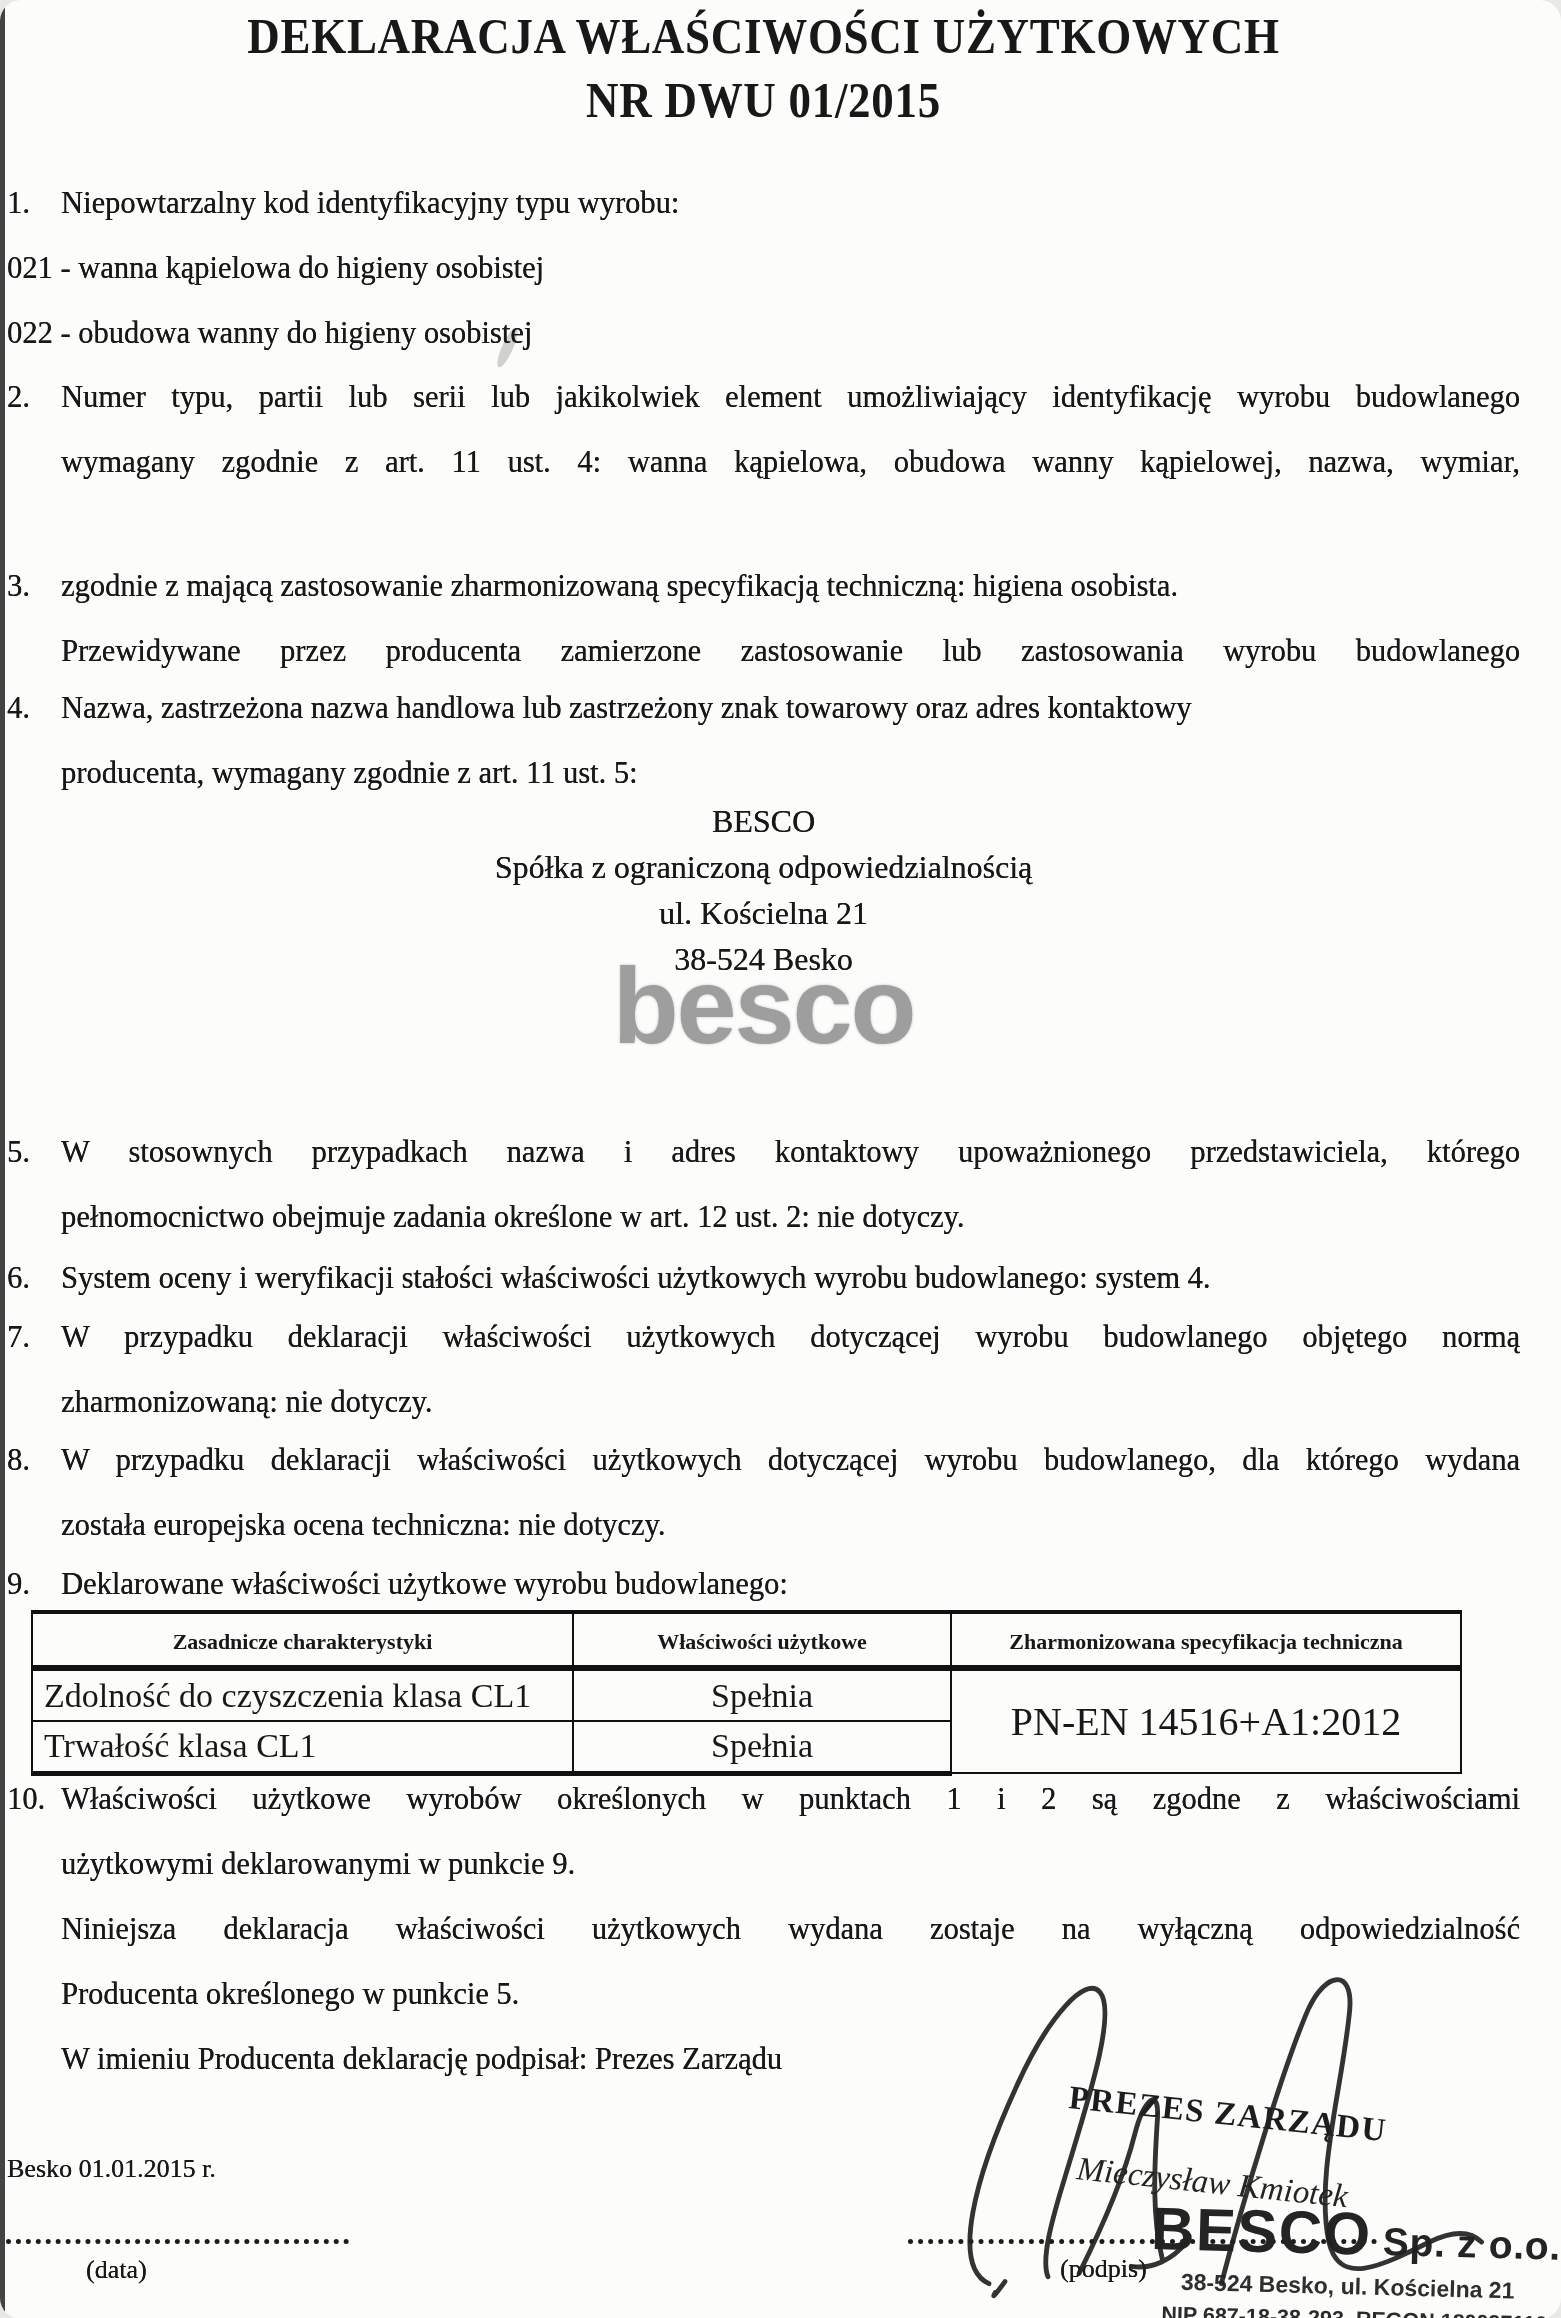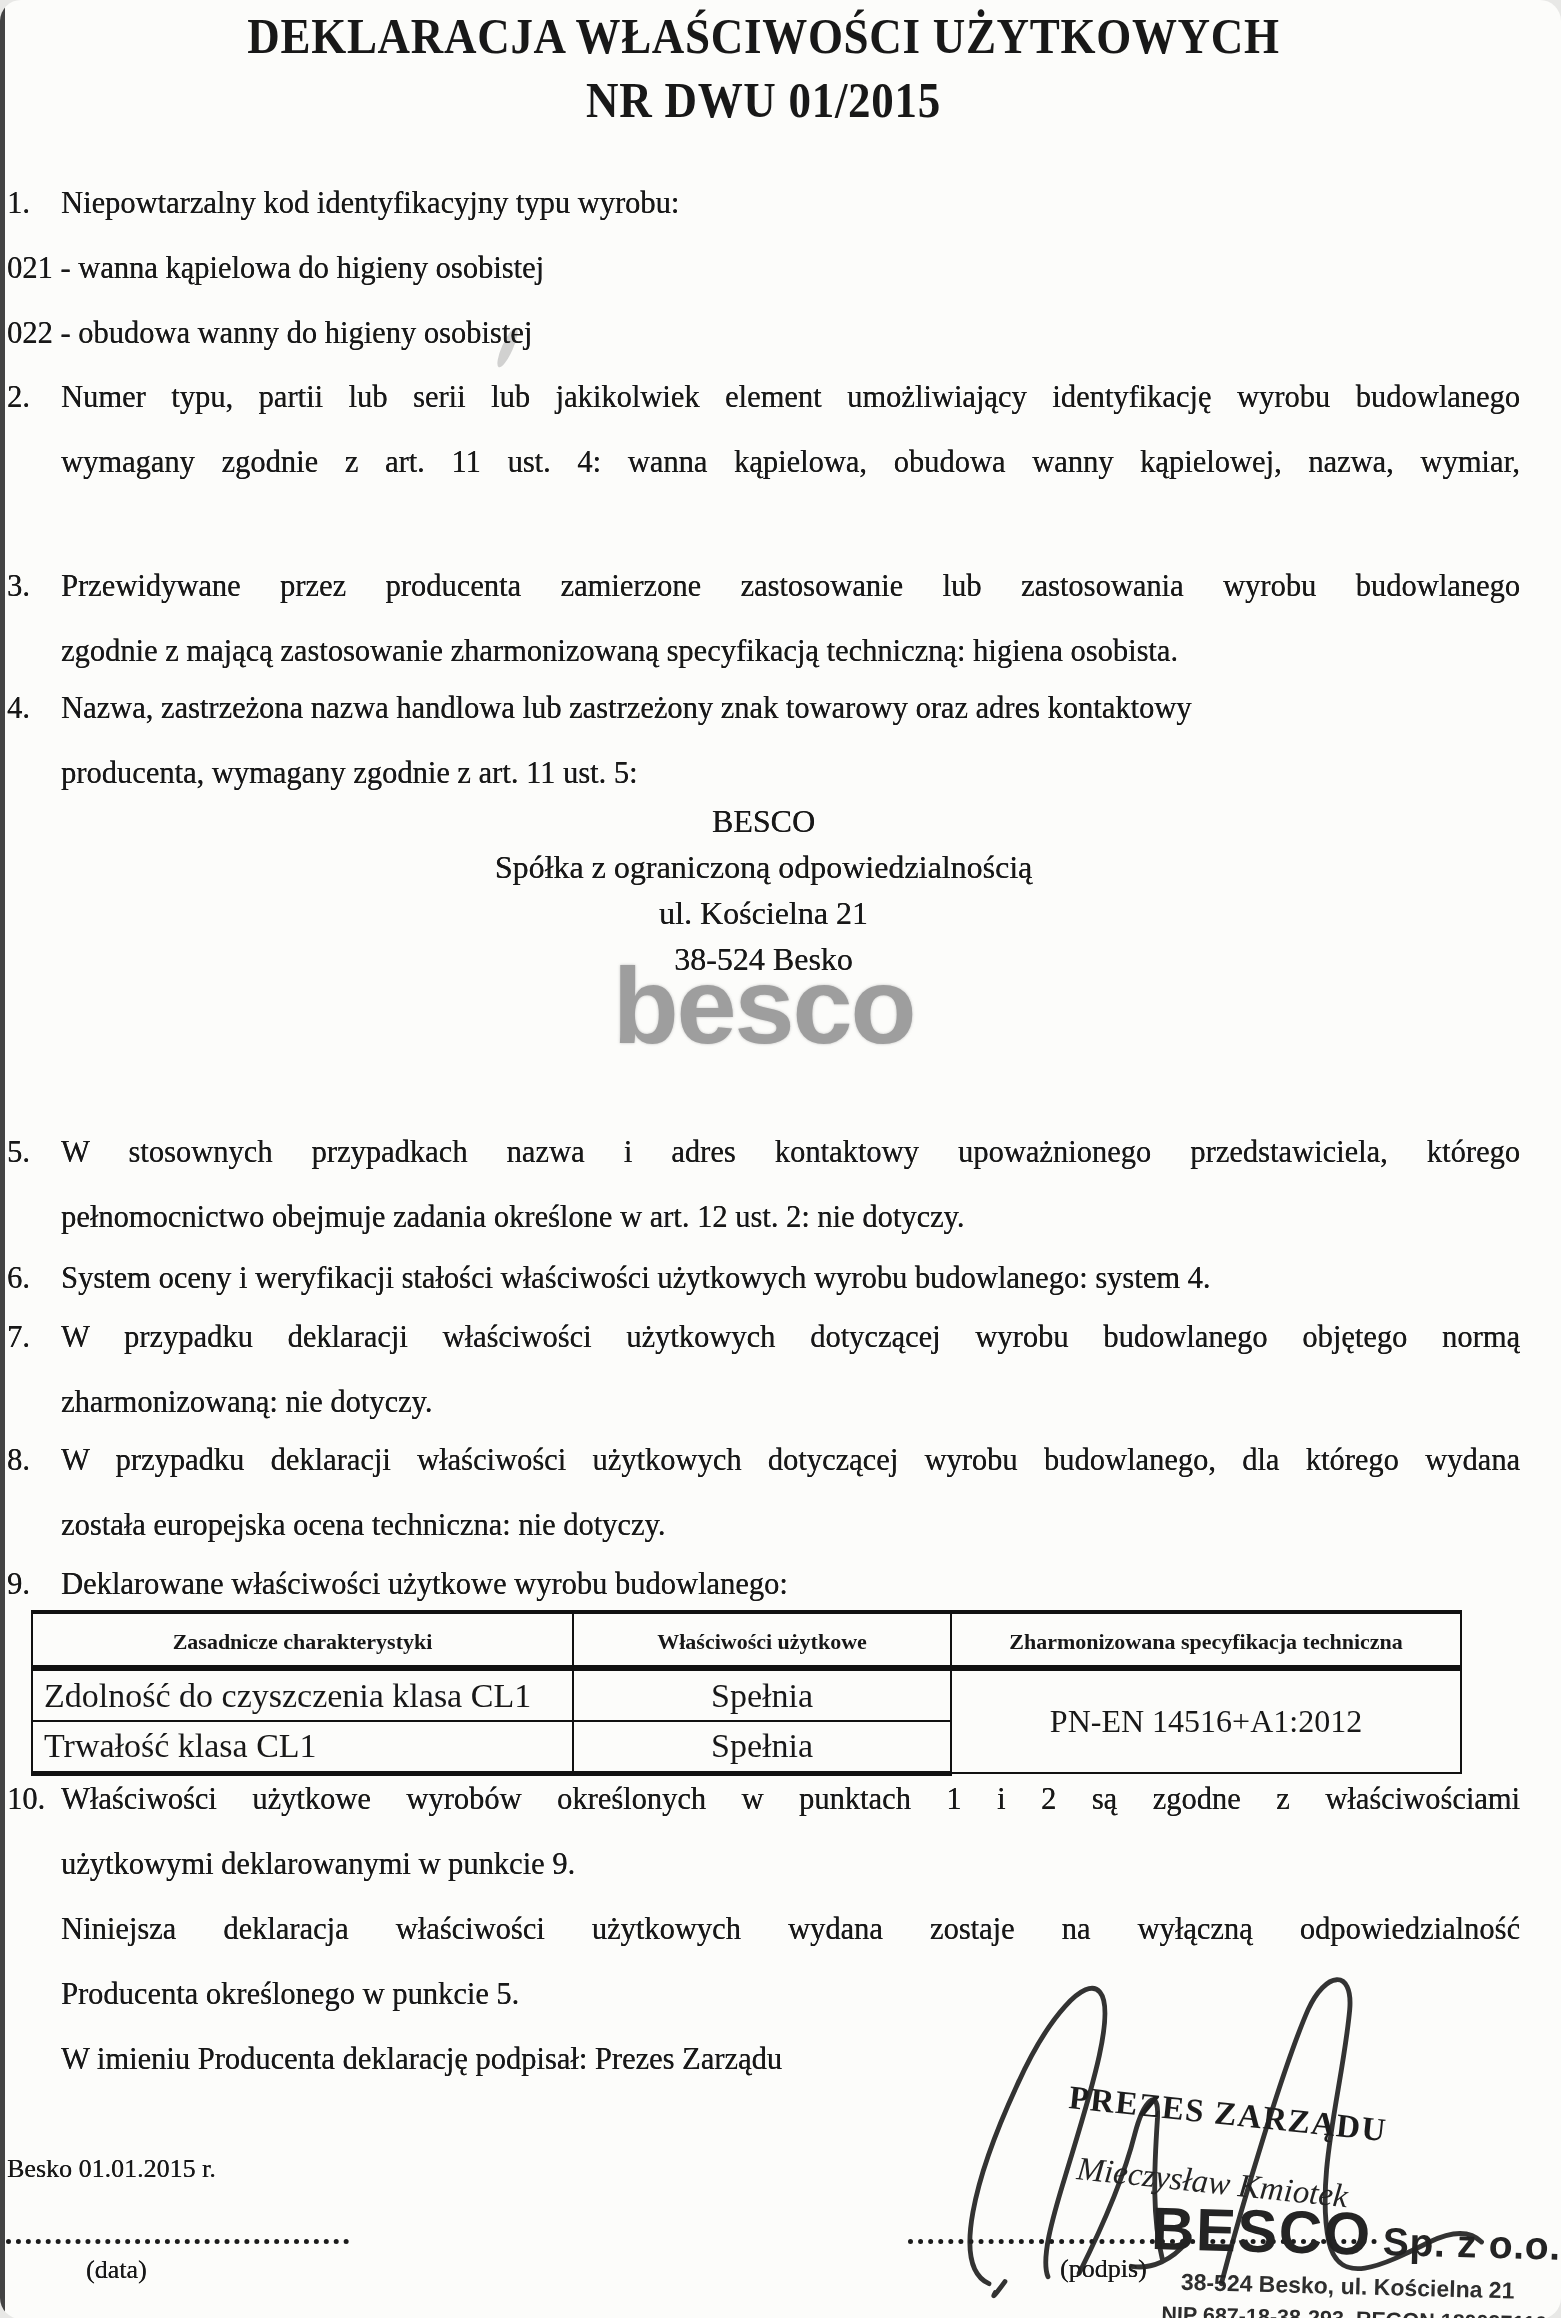--- a/index.html
+++ b/index.html
@@ -21,21 +21,21 @@
   .logo{position:absolute;left:7px;width:1513px;text-align:center;
         font-family:"Liberation Sans",sans-serif;font-weight:700;font-size:108px;line-height:1;
         color:#9e9e9e;letter-spacing:-2.1px;text-shadow:0 0 2.8px rgba(150,150,150,.6);}
   .tablewrap{position:absolute;left:31px;top:1610px;}
   table{border-collapse:collapse;table-layout:fixed;width:1430px;}
   th{border:2.8px solid #111;border-top:4.2px solid #111;border-bottom:6.2px solid #111;
      font-size:22px;font-weight:700;vertical-align:top;padding:8.3px 7px 4.2px;text-align:center;
      line-height:39px;}
   td{border:2.8px solid #111;font-size:34px;padding:2.8px 11px;height:43px;vertical-align:middle;}
   .c2{text-align:center;}
-  td.spec{text-align:center;font-size:32px;}
+  td.spec{text-align:center;font-size:40px;}
   tr.last td{border-bottom:5.6px solid #111;}
   .abs{position:absolute;}
   .datefs{font-size:26px;text-shadow:0.2px 0 0 #181818;}
   .dotline{height:0;border-top:5.6px dotted #1c1c1c;}
   .stamp-role{font-size:33px;font-weight:600;letter-spacing:1.4px;color:#1d1d1d;
               transform:rotate(6deg);transform-origin:left center;}
   .stamp-name{font-size:33px;font-style:italic;color:#242424;
               transform:rotate(6deg);transform-origin:left center;}
   .company-stamp{transform:rotate(1.5deg);transform-origin:left top;
                  font-family:"Liberation Sans",sans-serif;color:#242424;}
@@ -69,22 +69,22 @@
   </div>
 
   <div class="para" style="top:365px">
     <span class="num">2.</span>
     <div class="ln stretch">Numer typu, partii lub serii lub jakikolwiek element umożliwiający identyfikację wyrobu budowlanego</div>
     <div class="ln stretch">wymagany zgodnie z art. 11 ust. 4: wanna kąpielowa, obudowa wanny kąpielowej, nazwa, wymiar,</div>
   </div>
 
   <div class="para" style="top:554px">
     <span class="num">3.</span>
+    <div class="ln">zgodnie z mającą zastosowanie zharmonizowaną specyfikacją techniczną: higiena osobista.</div>
     <div class="ln stretch">Przewidywane przez producenta zamierzone zastosowanie lub zastosowania wyrobu budowlanego</div>
-    <div class="ln">zgodnie z mającą zastosowanie zharmonizowaną specyfikacją techniczną: higiena osobista.</div>
   </div>
 
   <div class="para" style="top:676px">
     <span class="num">4.</span>
     <div class="ln">Nazwa, zastrzeżona nazwa handlowa lub zastrzeżony znak towarowy oraz adres kontaktowy</div>
     <div class="ln">producenta, wymagany zgodnie z art. 11 ust. 5:</div>
   </div>
 
   <div class="center-block" style="top:798px">
     <div>BESCO</div>

